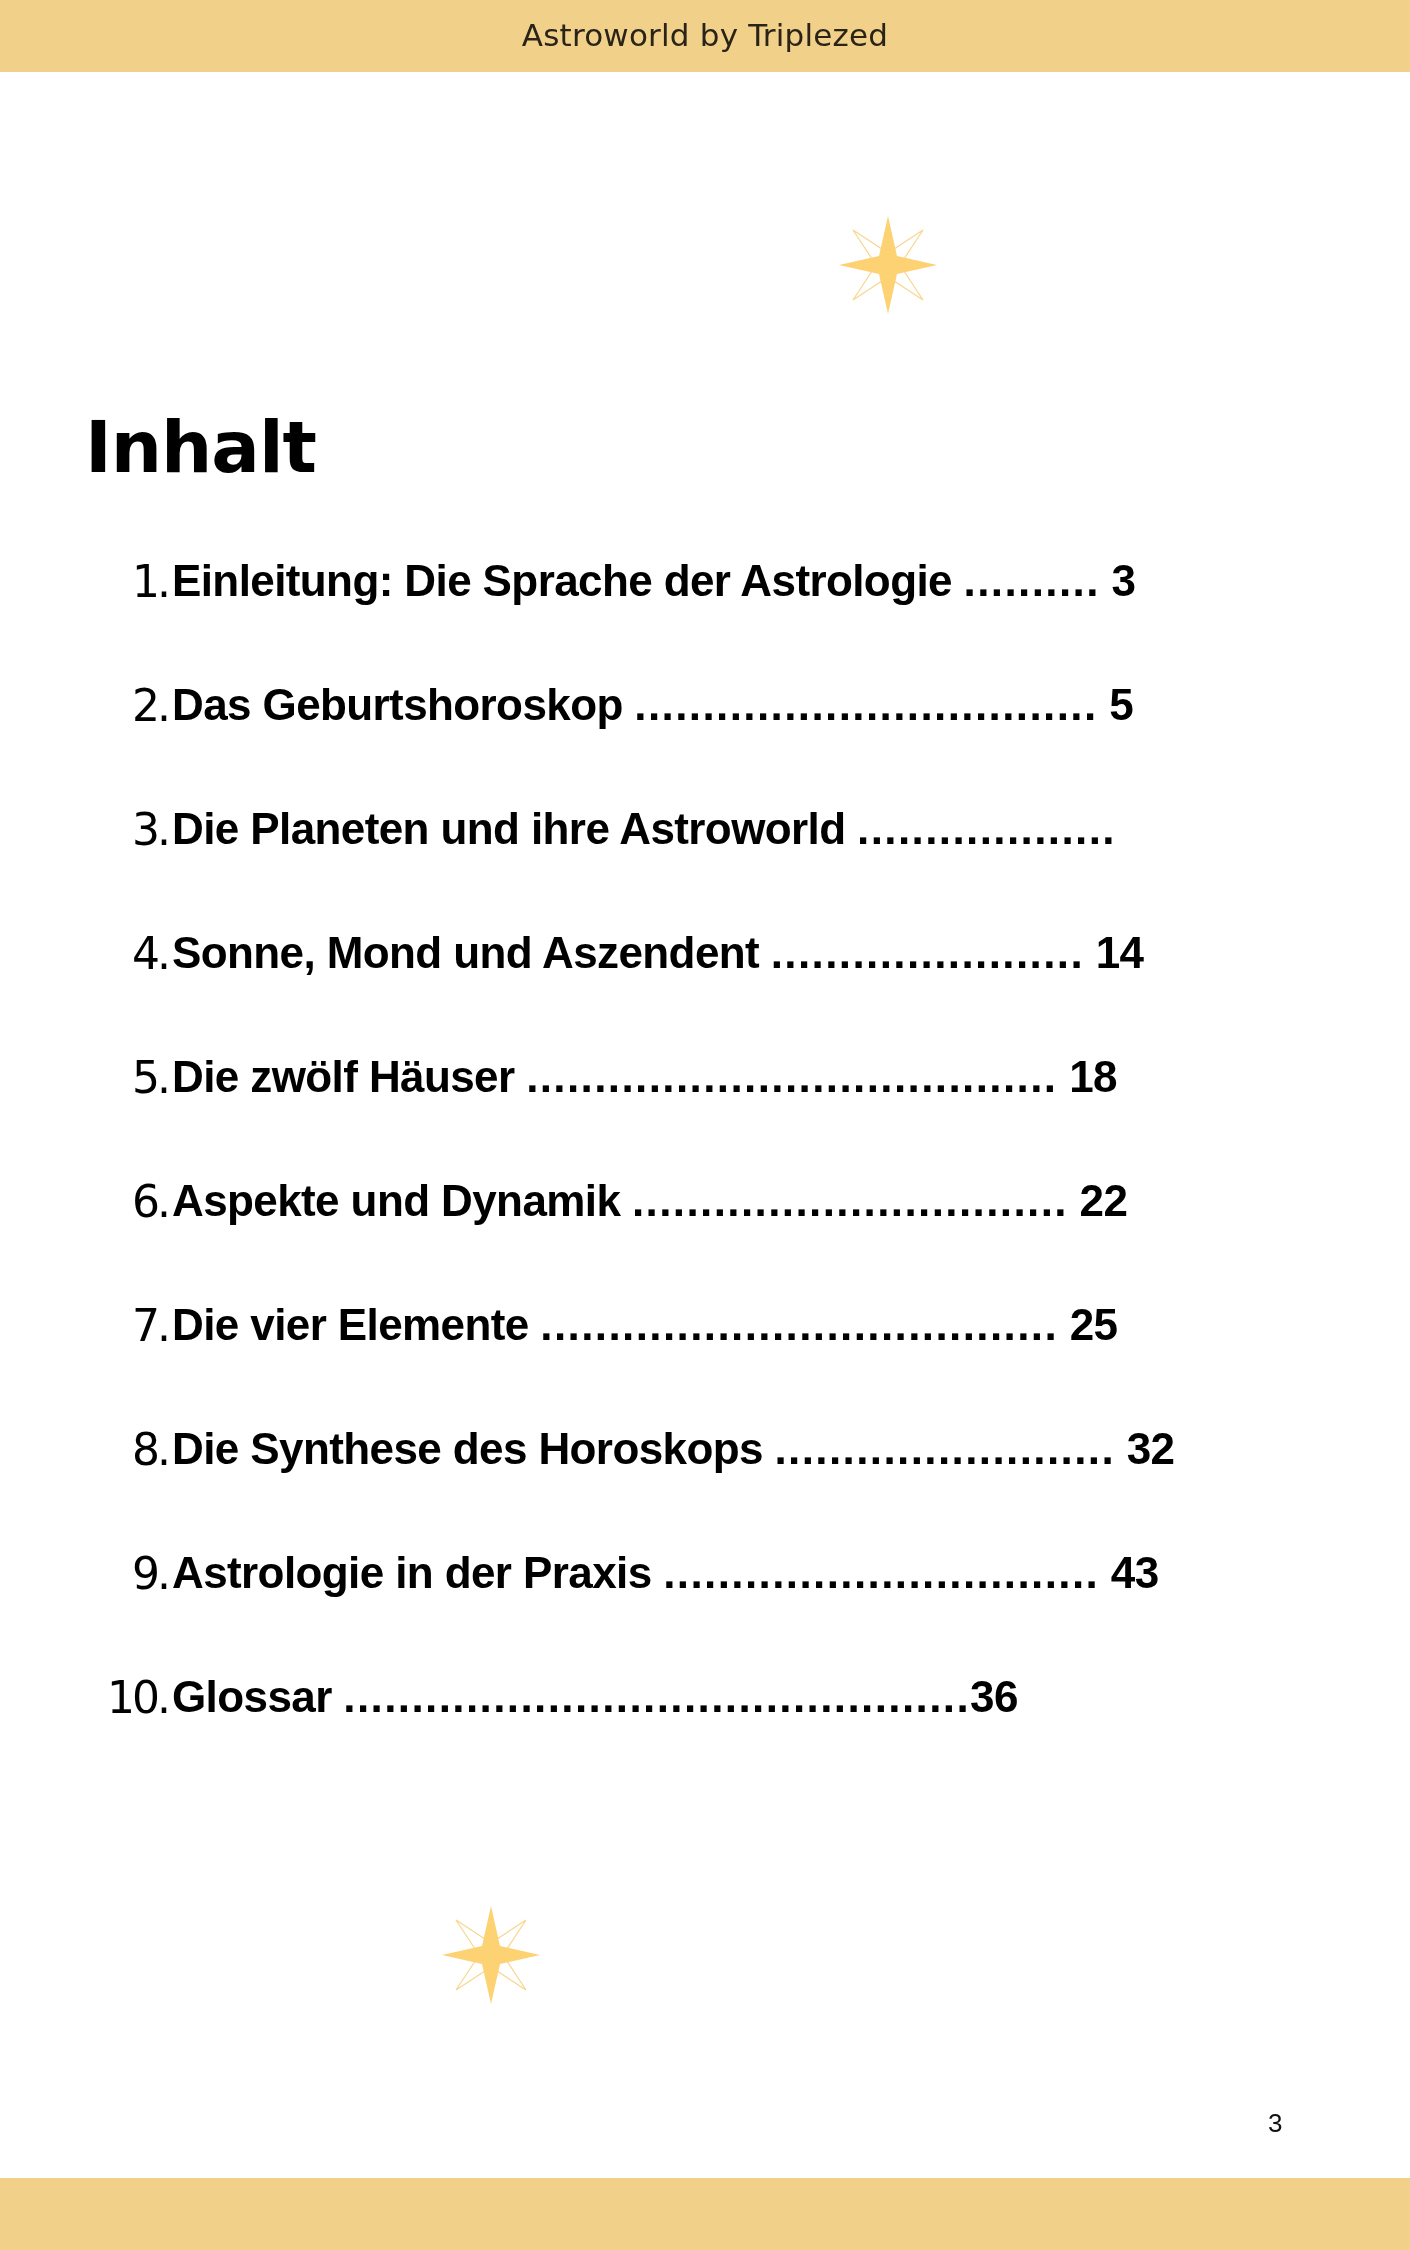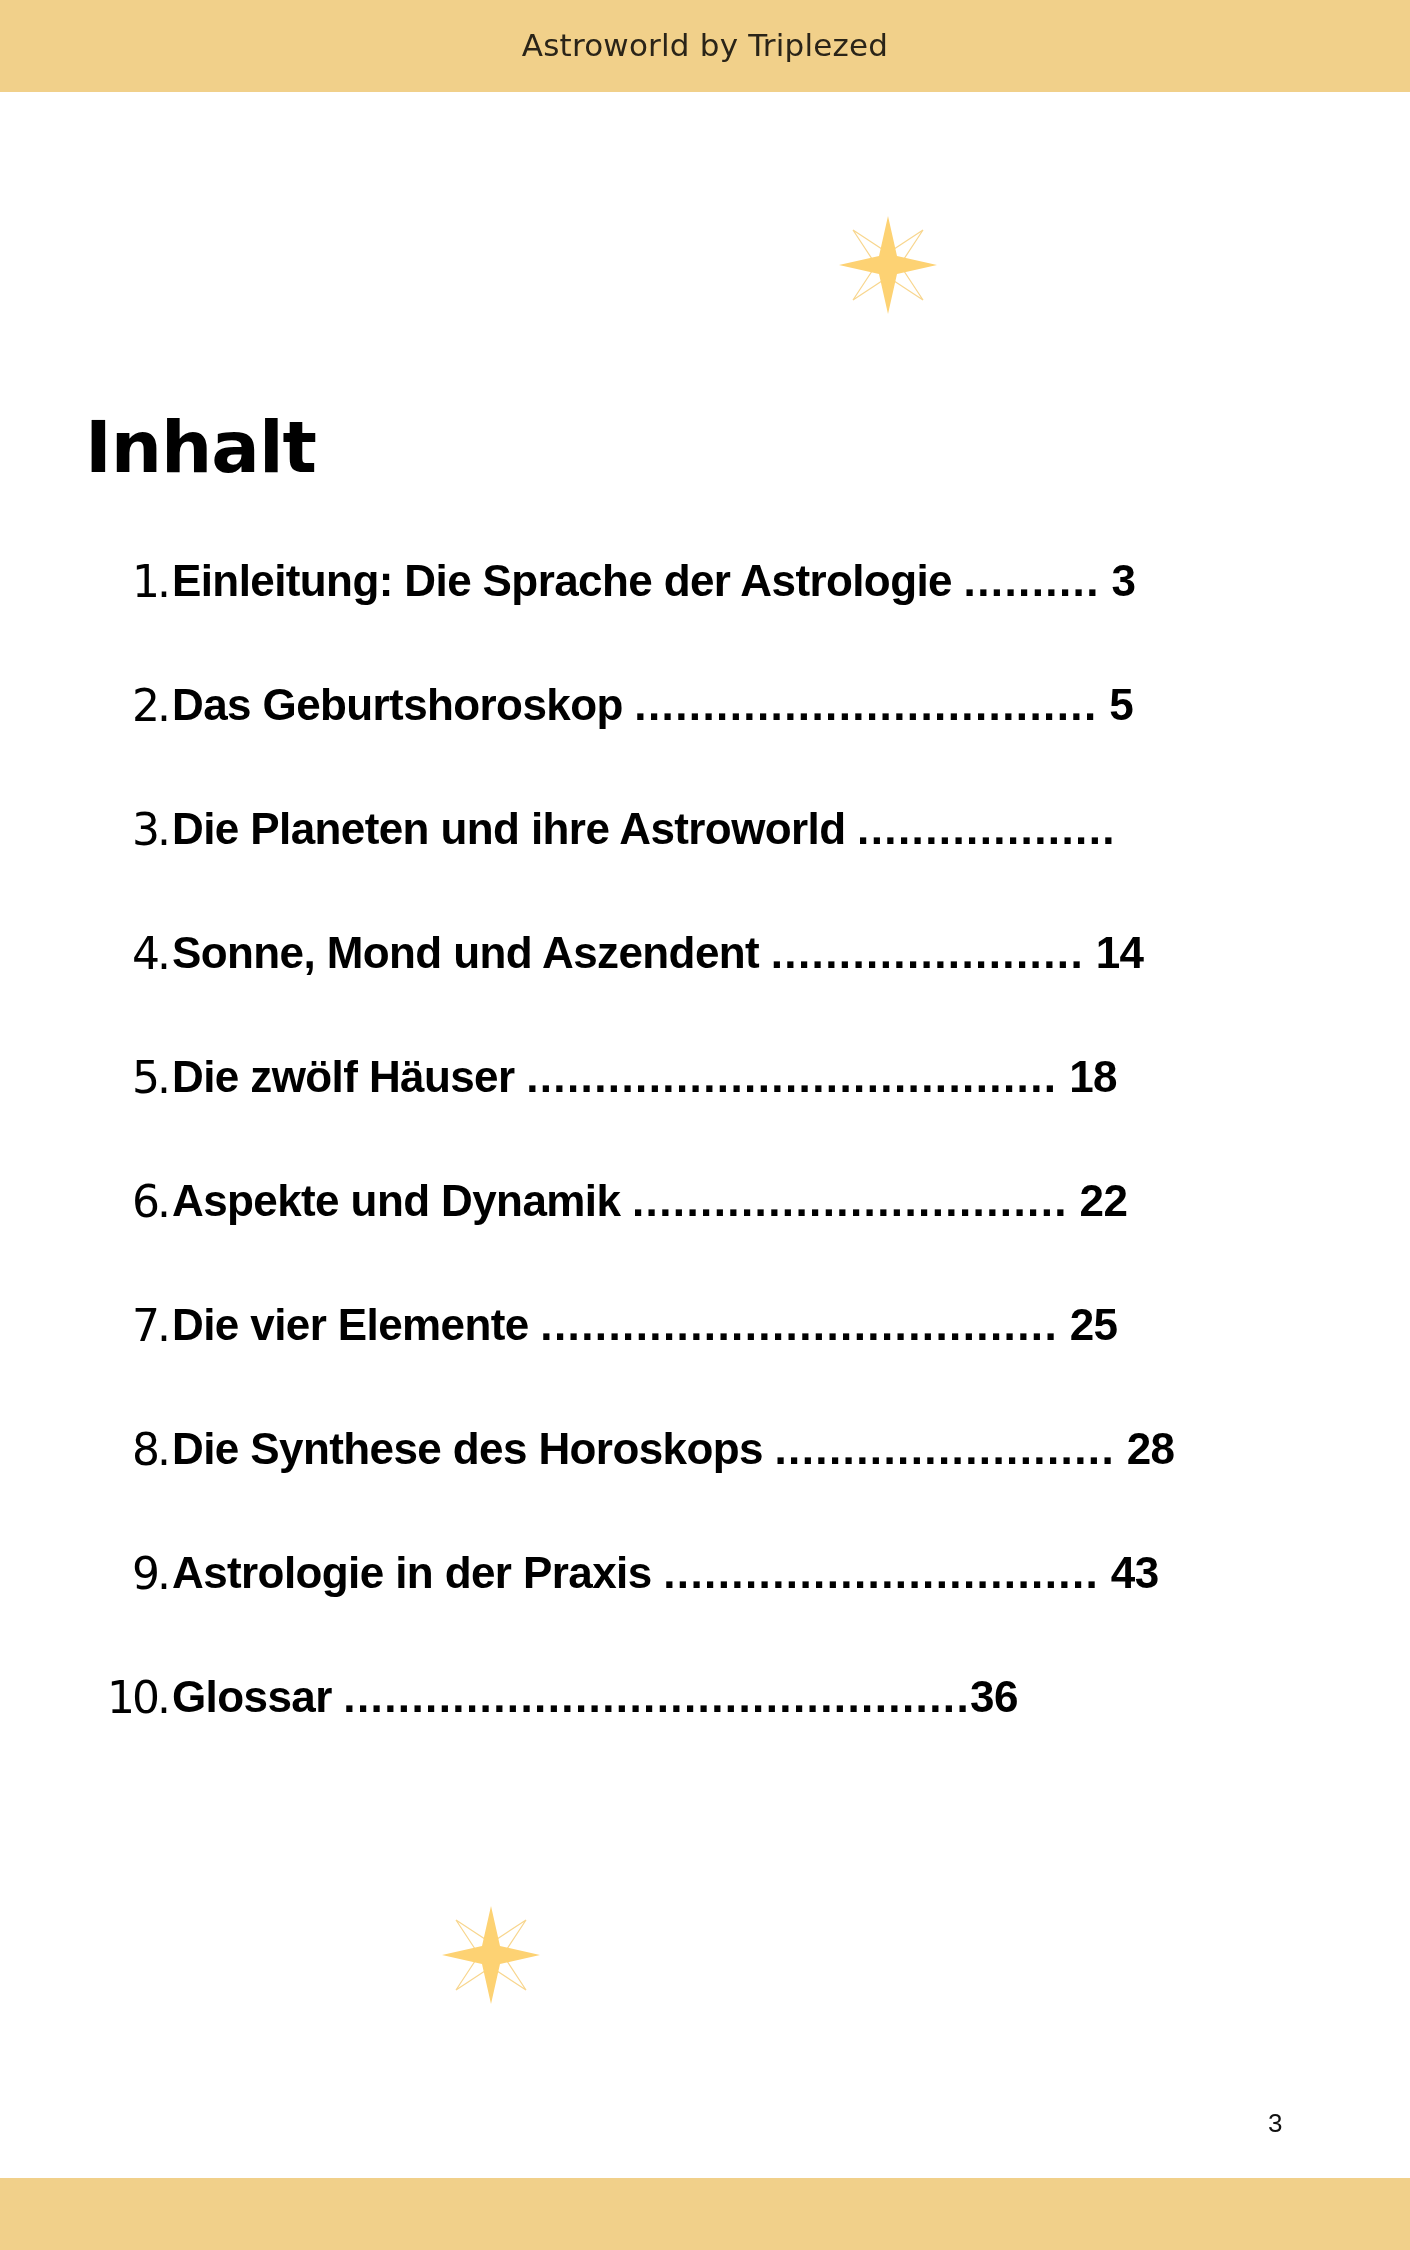--- a/index.html
+++ b/index.html
@@ -6,21 +6,21 @@
     body {
       width: 1410px;
       height: 2250px;
       position: relative;
       background: #ffffff;
       overflow: hidden;
       font-family: "Liberation Sans", sans-serif;
       color: #000;
     }
     .top-bar {
-      position: absolute; left: 0; top: 0; width: 1410px; height: 92px;
+      position: absolute; left: 0; top: 0; width: 1410px; height: 72px;
       background: #f1d08a;
       display: flex; align-items: center; justify-content: center;
     }
     .top-bar .title {
       font-family: "DejaVu Sans", sans-serif;
       font-size: 31px;
       color: #2a2418;
       letter-spacing: 0.2px;
       margin-top: -2px;
     }
@@ -124,21 +124,21 @@
   <li class="toc-item" style="top:1176px">
     <span class="toc-num">6.</span>
     <span class="toc-entry"><span>Aspekte und Dynamik</span> <span class="toc-leader">................................</span> <span>22</span></span>
   </li>
   <li class="toc-item" style="top:1300px">
     <span class="toc-num">7.</span>
     <span class="toc-entry"><span>Die vier Elemente</span> <span class="toc-leader">......................................</span> <span>25</span></span>
   </li>
   <li class="toc-item" style="top:1424px">
     <span class="toc-num">8.</span>
-    <span class="toc-entry"><span>Die Synthese des Horoskops</span> <span class="toc-leader">.........................</span> <span>28</span></span>
+    <span class="toc-entry"><span>Die Synthese des Horoskops</span> <span class="toc-leader">.........................</span> <span>32</span></span>
   </li>
   <li class="toc-item" style="top:1548px">
     <span class="toc-num">9.</span>
     <span class="toc-entry"><span>Astrologie in der Praxis</span> <span class="toc-leader">................................</span> <span>43</span></span>
   </li>
   <li class="toc-item" style="top:1672px">
     <span class="toc-num">10.</span>
     <span class="toc-entry"><span>Glossar</span> <span class="toc-leader">..............................................</span><span>36</span></span>
   </li>
 </ol>

